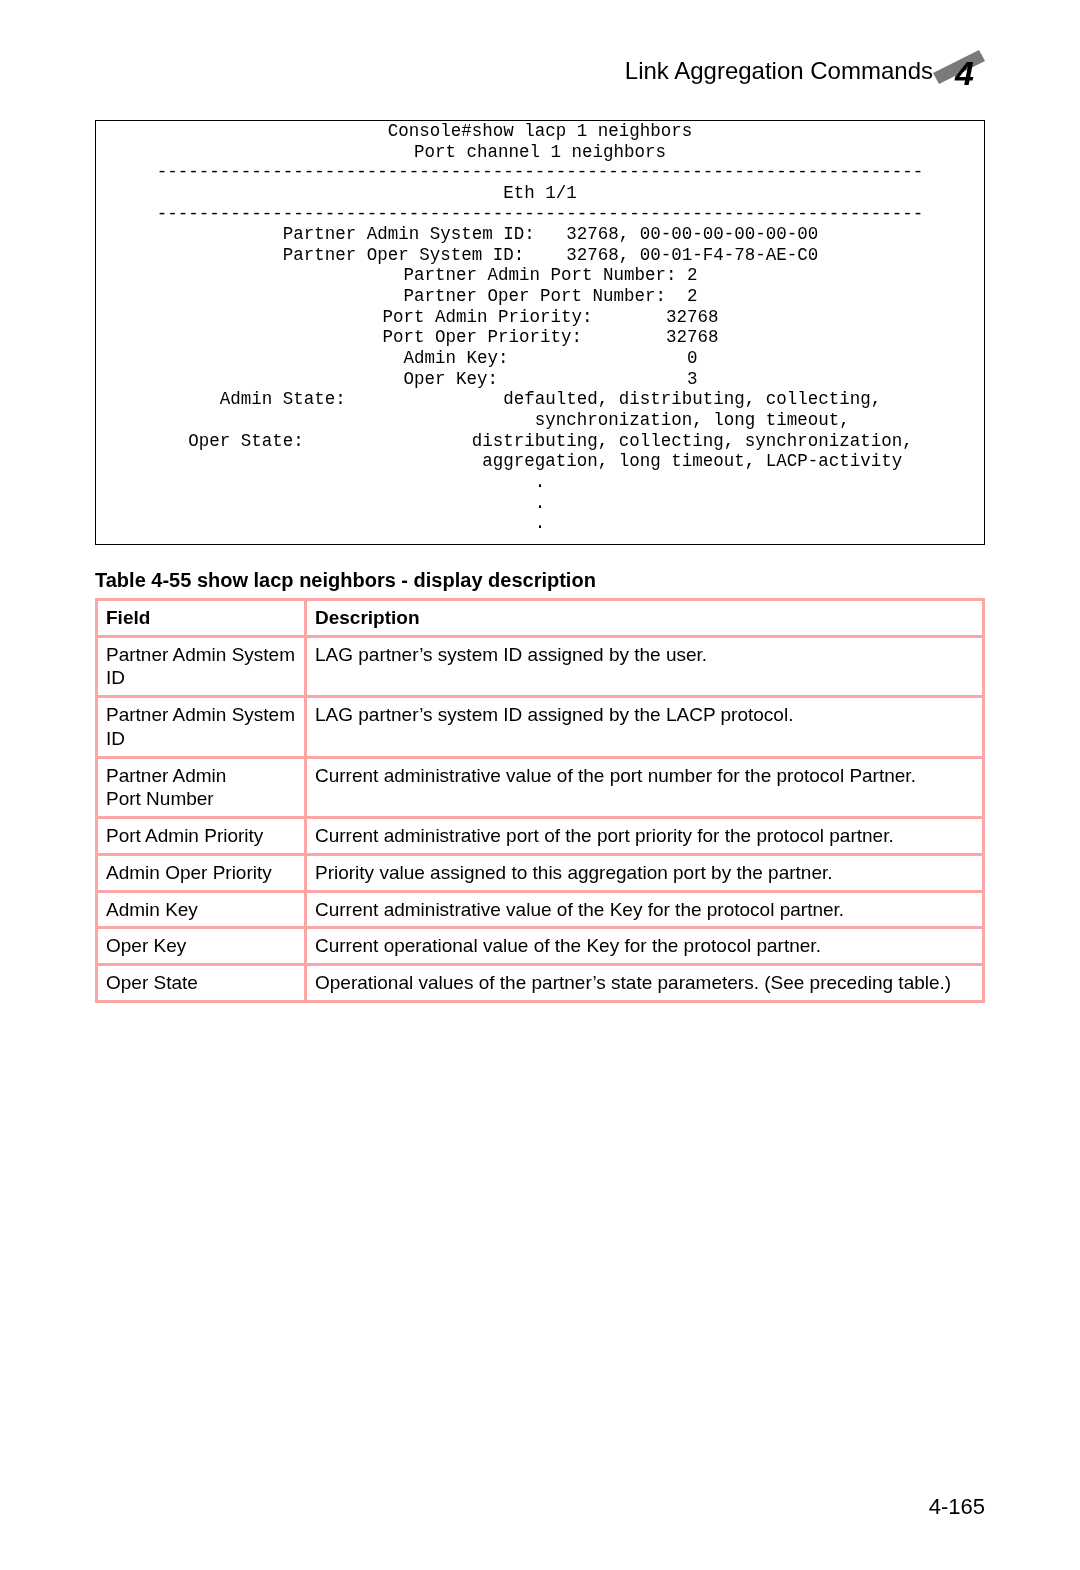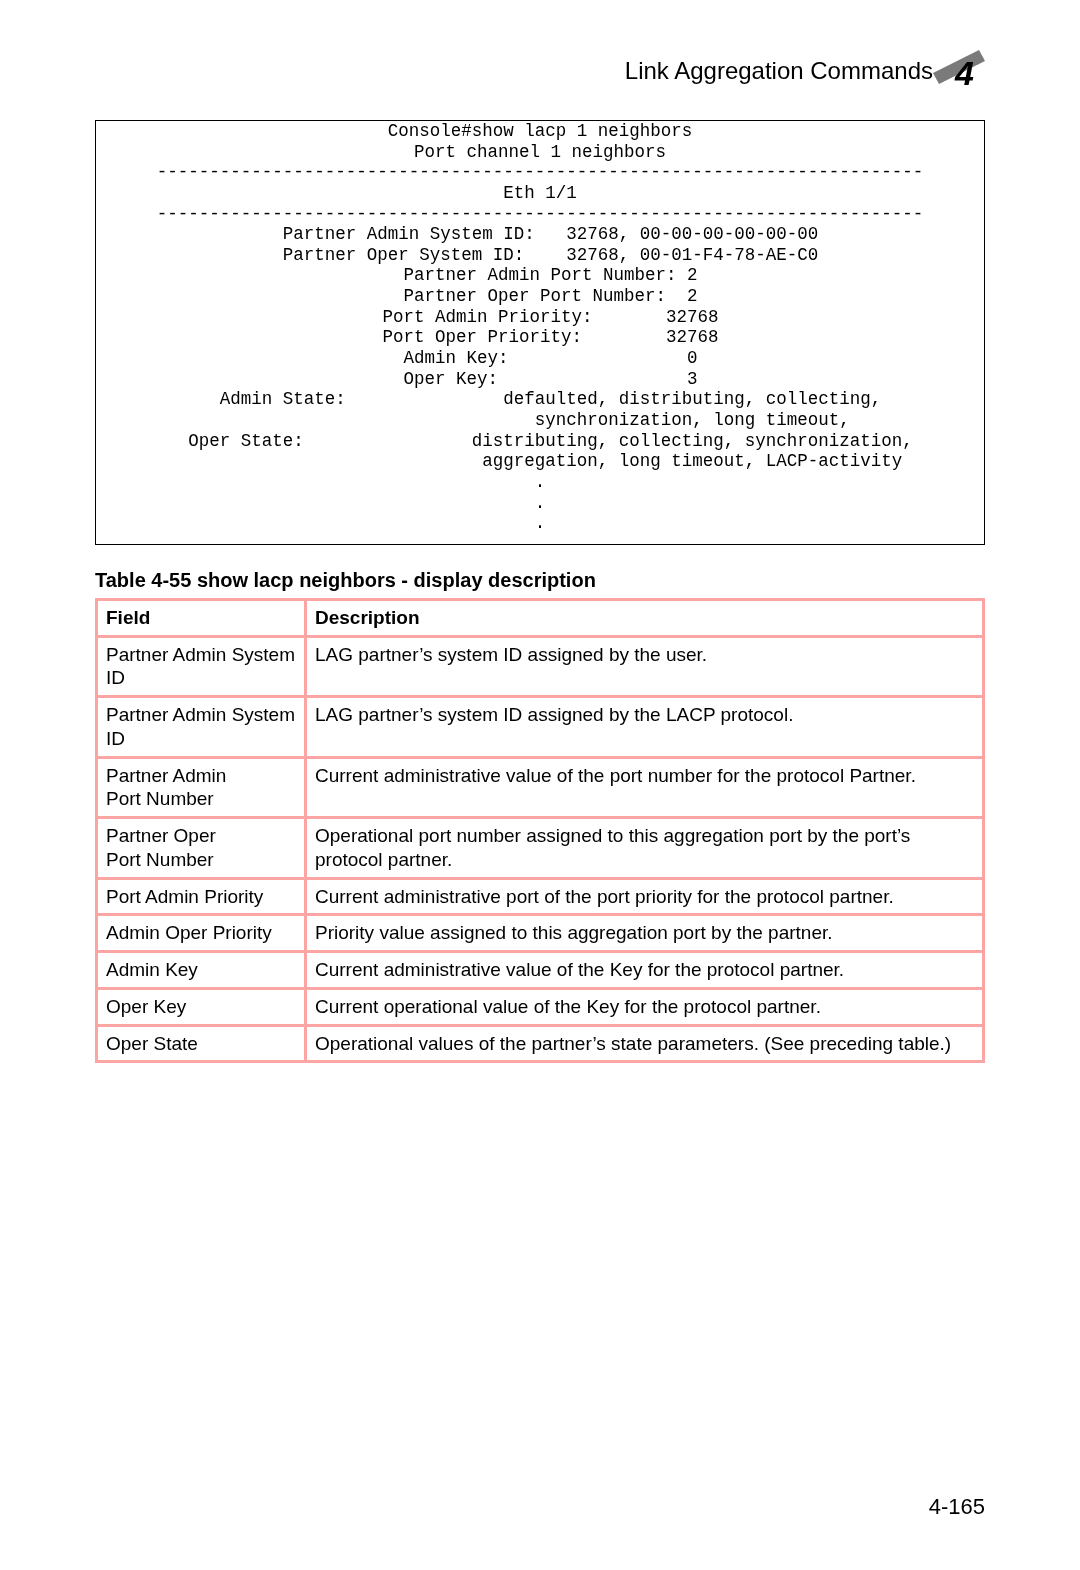--- a/index.html
+++ b/index.html
@@ -134,24 +134,20 @@
       </tr>
       <tr>
         <td>Partner Admin System ID</td>
         <td>LAG partner’s system ID assigned by the LACP protocol.</td>
       </tr>
       <tr>
         <td>Partner Admin<br>Port Number</td>
         <td>Current administrative value of the port number for the protocol Partner.</td>
       </tr>
       <tr>
-        <td>Partner Oper<br>Port Number</td>
-        <td>Operational port number assigned to this aggregation port by the port’s protocol partner.</td>
-      </tr>
-      <tr>
         <td>Port Admin Priority</td>
         <td>Current administrative port of the port priority for the protocol partner.</td>
       </tr>
       <tr>
         <td>Admin Oper Priority</td>
         <td>Priority value assigned to this aggregation port by the partner.</td>
       </tr>
       <tr>
         <td>Admin Key</td>
         <td>Current administrative value of the Key for the protocol partner.</td>

